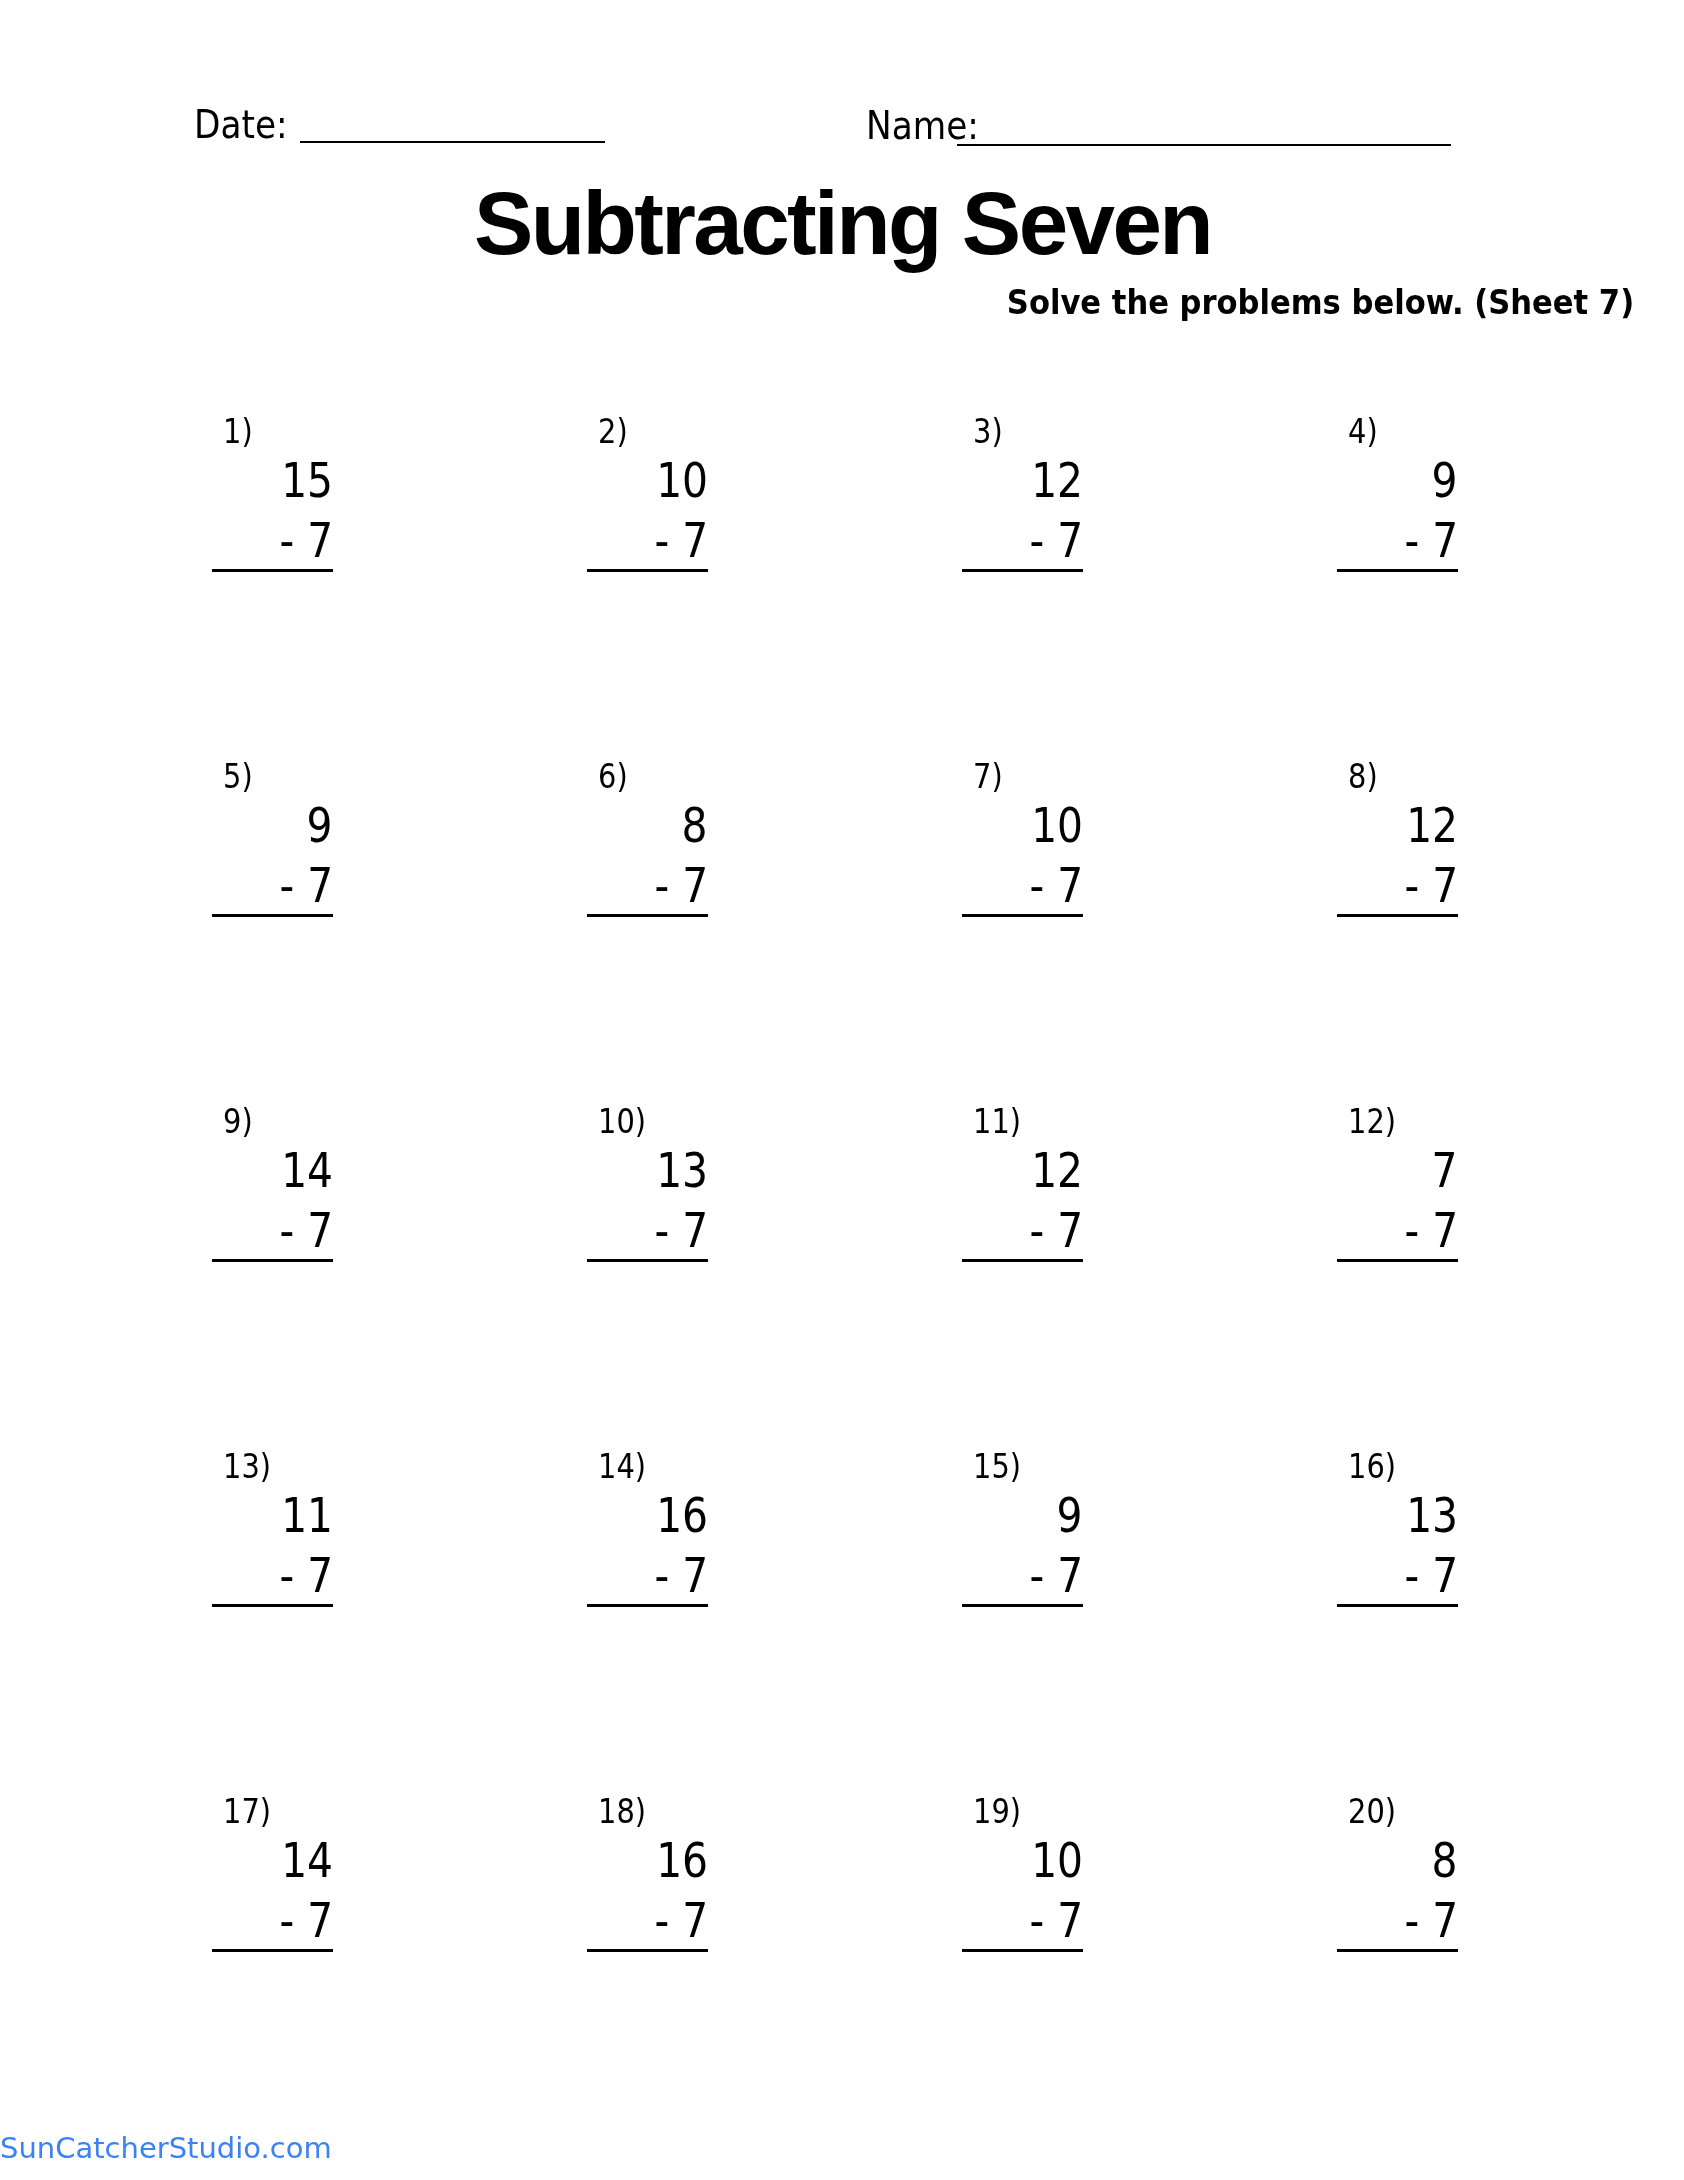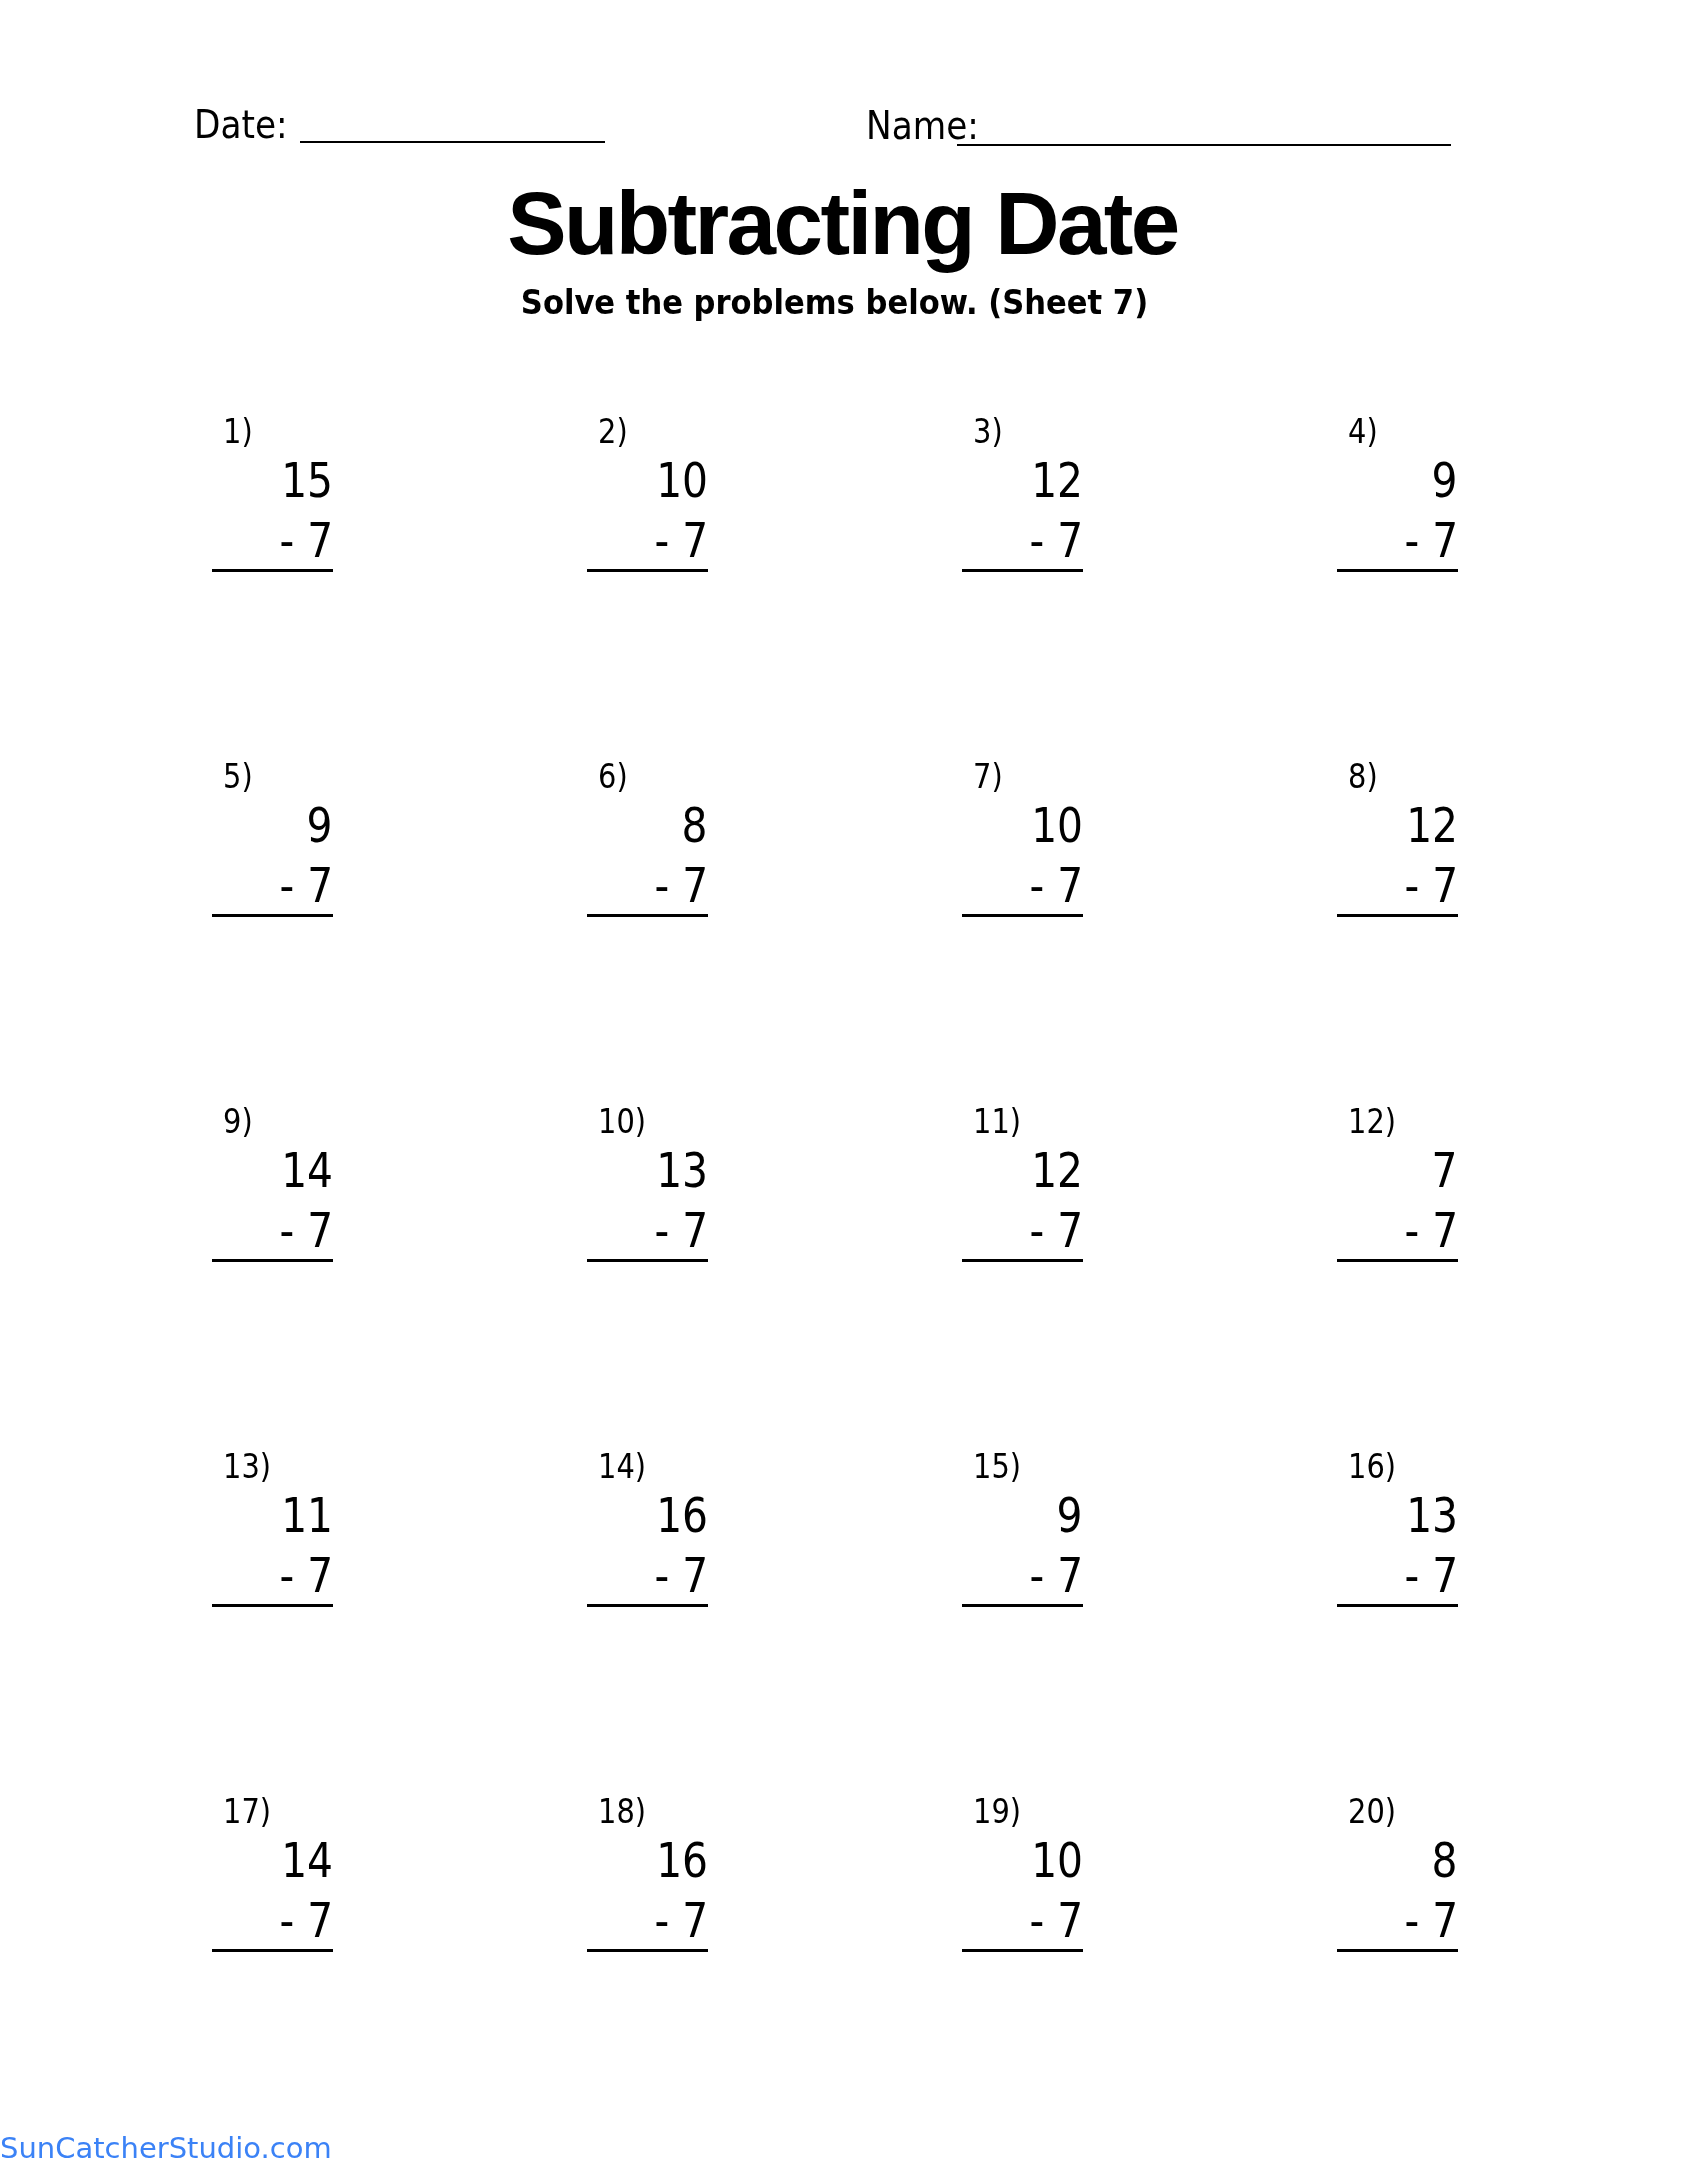--- a/index.html
+++ b/index.html
@@ -16,21 +16,21 @@
   .write-line{height:0;border-top:2.6px solid #000;}
   .date-line{left:300px;top:141px;width:305px;}
   .name-line{left:957px;top:144px;width:494px;}
 
   
   .title{
     left:0;right:0;top:179px;text-align:center;
     font-family:"Liberation Sans","DejaVu Sans",sans-serif;
     font-size:89px;font-weight:bold;letter-spacing:-2.6px;
   }
-  .subtitle{left:0;right:16px;top:285px;text-align:center;font-size:34px;font-weight:600;}
+  .subtitle{left:0;right:16px;top:285px;text-align:right;font-size:34px;font-weight:600;}
   .subtitle .cond{transform:scaleX(0.9);transform-origin:center top;}
 
   
   .problems{
     position:absolute;left:212px;top:417px;
     display:grid;grid-template-columns:repeat(4,375px);grid-auto-rows:345px;
   }
   .problem{position:relative;width:121px;height:345px;}
   .pnum{
     position:absolute;left:11px;top:-3.4px;font-size:34px;line-height:1;
@@ -52,21 +52,21 @@
 <body>
 
 <div class="page">
 
   <span class="abs date-label"><span class="cond">Date:</span></span>
   <span class="abs write-line date-line"></span>
 
   <span class="abs name-label"><span class="cond">Name:</span></span>
   <span class="abs write-line name-line"></span>
 
-  <h1 class="abs title" style="margin:0;">Subtracting Date</h1>
+  <h1 class="abs title" style="margin:0;">Subtracting Seven</h1>
   <div class="abs subtitle"><span class="cond">Solve the problems below. (Sheet 7)</span></div>
 
   <div class="problems">
   <div class="problem">
     <span class="pnum">1)</span>
     <span class="minuend">15</span>
     <span class="subtrahend">- 7</span>
     <span class="ansline"></span>
   </div>
 

